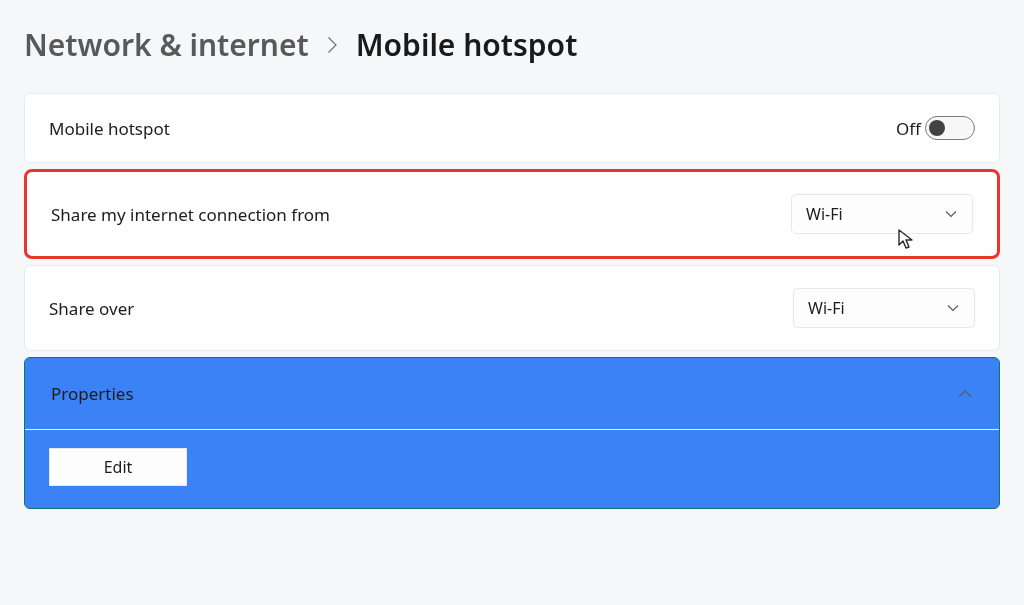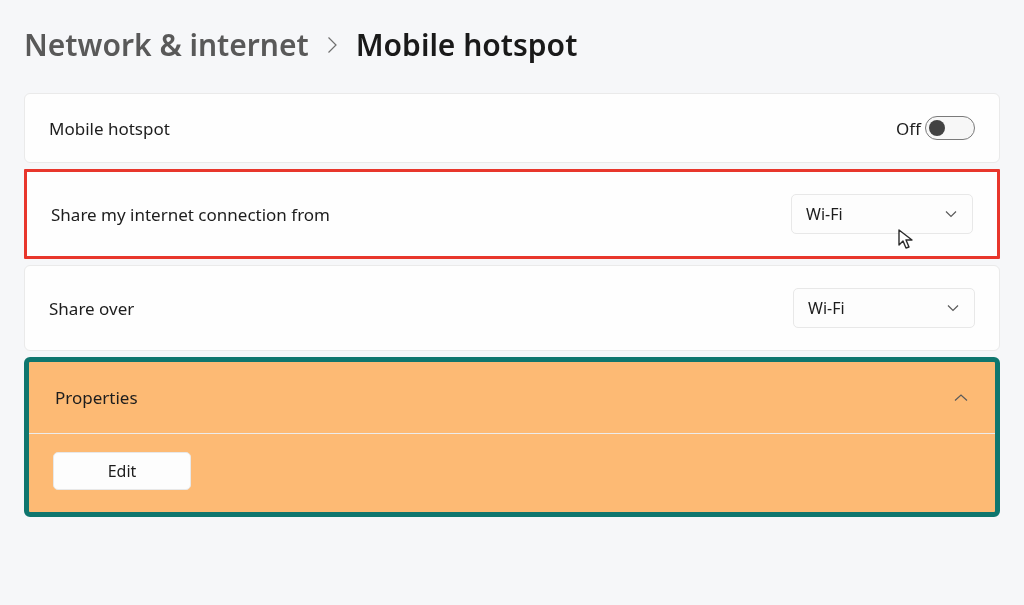--- a/index.html
+++ b/index.html
@@ -48,21 +48,21 @@
       align-items: center;
       justify-content: space-between;
       padding: 22px 24px;
     }
     .row-label {
       font-size: 17px;
       color: #1d1d1d;
     }
     .highlight {
       border: 3px solid #e8362c;
-      border-radius: 1px;
+      border-radius: 8px;
     }
     .toggle-group {
       display: flex;
       align-items: center;
       gap: 4px;
     }
     .toggle-label {
       font-size: 17px;
       color: #1d1d1d;
     }
@@ -100,22 +100,22 @@
     }
     .chevron-down {
       color: #5a5a5a;
       display: flex;
     }
     .chevron-up {
       color: #5a5a5a;
       display: flex;
     }
     .properties-card {
-      background: #fdba74;
-      border: 5px solid #0f766e;
+      background: #3b82f6;
+      border: 1px solid #0f766e;
       border-radius: 6px;
     }
     .properties-header {
       display: flex;
       align-items: center;
       justify-content: space-between;
       padding: 24px 26px;
       border-bottom: 1px solid #ececec;
       cursor: pointer;
     }
@@ -127,21 +127,21 @@
     }
     .sub-label {
       font-size: 17px;
       color: #1d1d1d;
       padding-left: 58px;
     }
     .edit-btn {
       width: 138px;
       height: 38px;
       border: 1px solid #e8e8e8;
-      border-radius: 5px;
+      border-radius: 0;
       background: #fdfdfd;
       font-size: 16px;
       color: #1d1d1d;
       cursor: pointer;
       font-family: inherit;
     }
     .cursor-overlay {
       position: absolute;
       pointer-events: none;
     }

